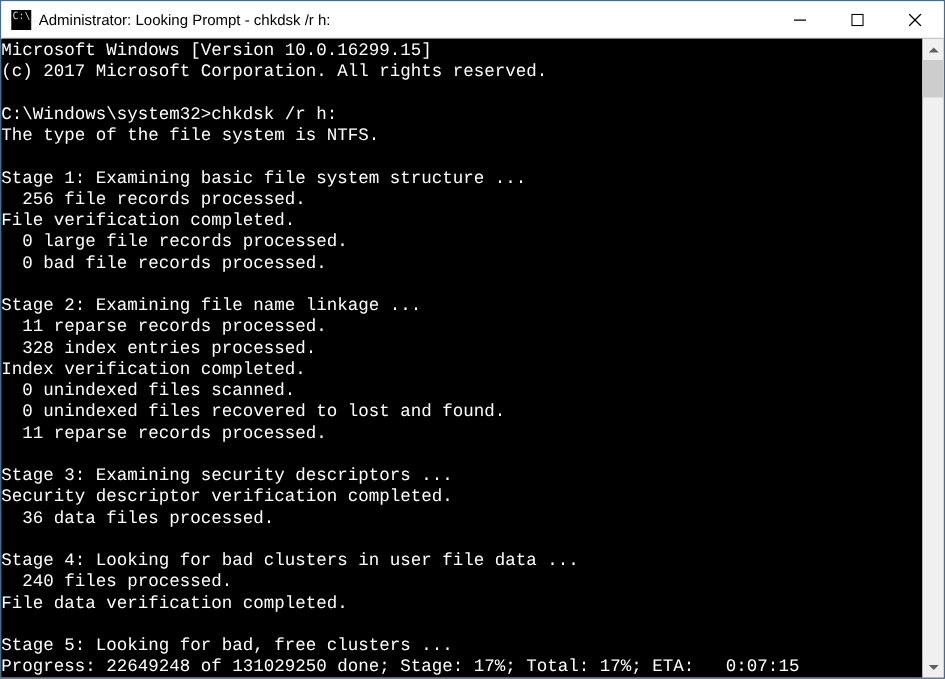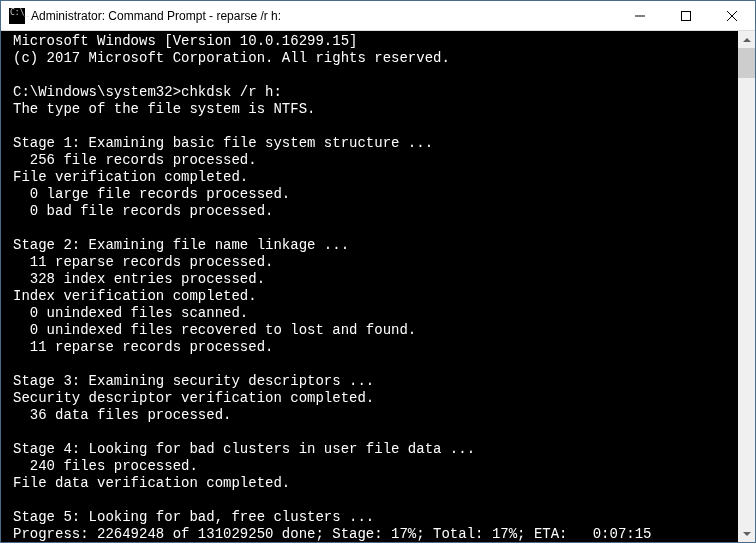--- a/index.html
+++ b/index.html
@@ -63,21 +63,21 @@
     height: calc(100% - 30px);
     background: #000;
   }
   .console {
     flex: 1;
     background: #000;
     color: #fff;
     font-family: Consolas, "Courier New", monospace;
     font-size: 14px;
     line-height: 17px;
-    padding: 2px 12px;
+    padding: 2px 0;
     white-space: pre;
     overflow: hidden;
   }
   .scrollbar {
     width: 17px;
     background: #f0f0f0;
     display: flex;
     flex-direction: column;
   }
   .sb-btn {
@@ -104,21 +104,21 @@
     top: 0; left: 0; right: 0;
     height: 30px;
     background: #cdcdcd;
   }
 </style>
 </head>
 <body>
 
 <div class="titlebar">
   <span class="icon"></span>
-  <span class="title">Administrator: Command Prompt - reparse  /r h:</span>
+  <span class="title">Administrator: Looking Prompt - chkdsk  /r h:</span>
   <div class="winbtns">
     <div class="winbtn">
       <svg width="10" height="10">
           <line x1="0" y1="5" x2="10" y2="5" stroke="#000" stroke-width="1"></line>
         </svg>
     </div>
     <div class="winbtn">
       <svg width="10" height="10">
           <rect x="0.5" y="0.5" width="9" height="9" fill="none" stroke="#000" stroke-width="1"></rect>
         </svg>

